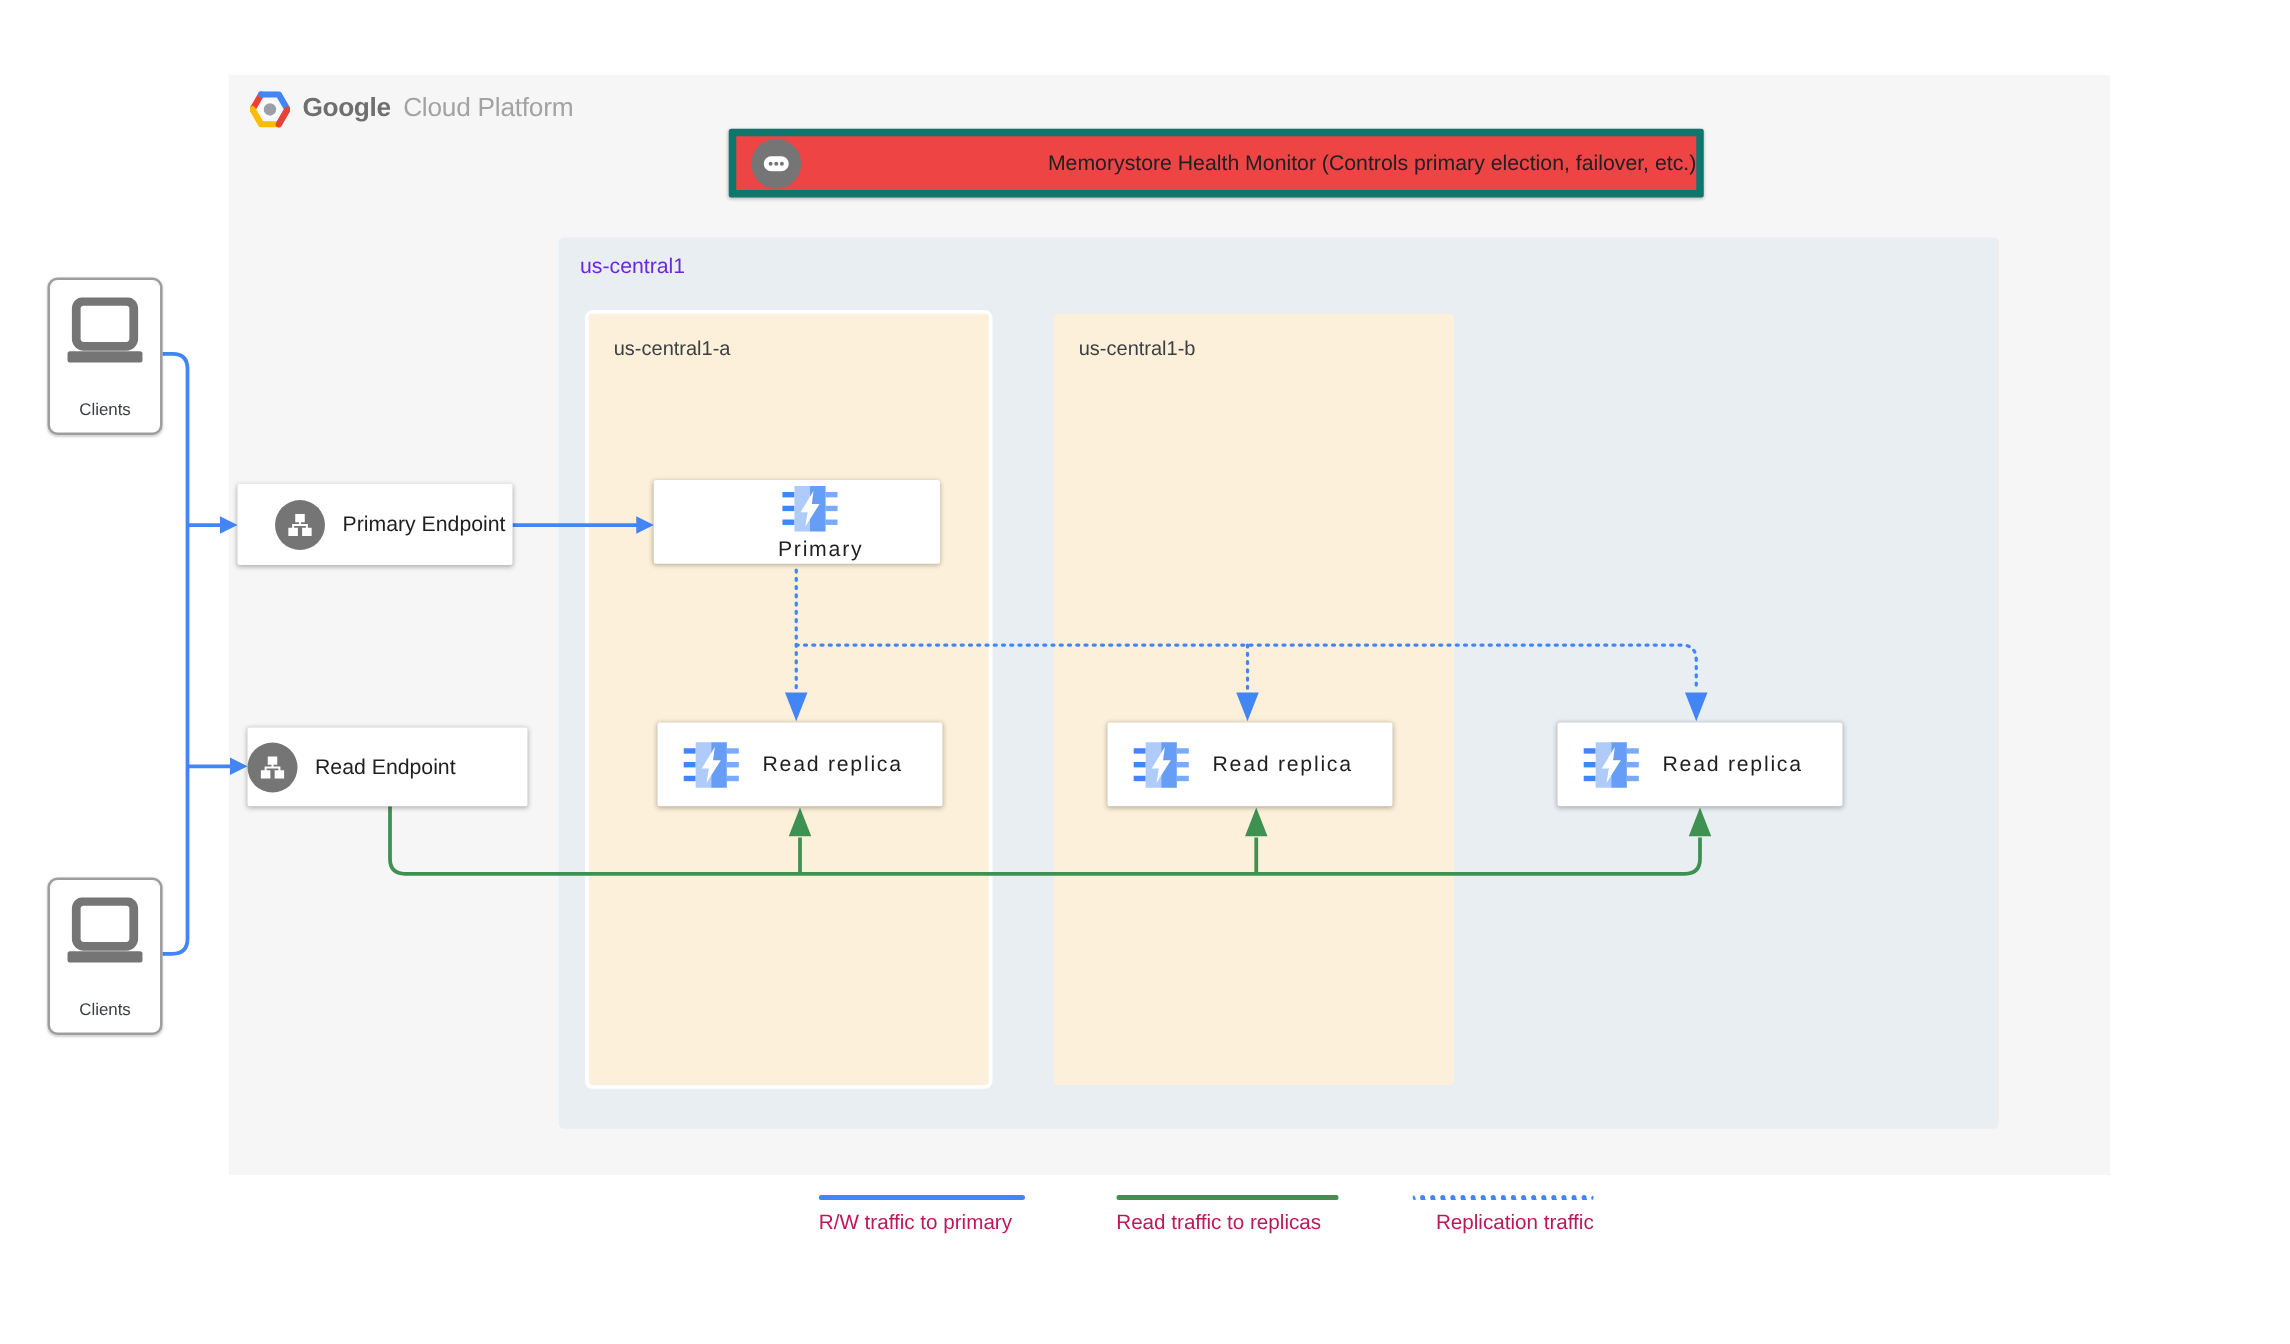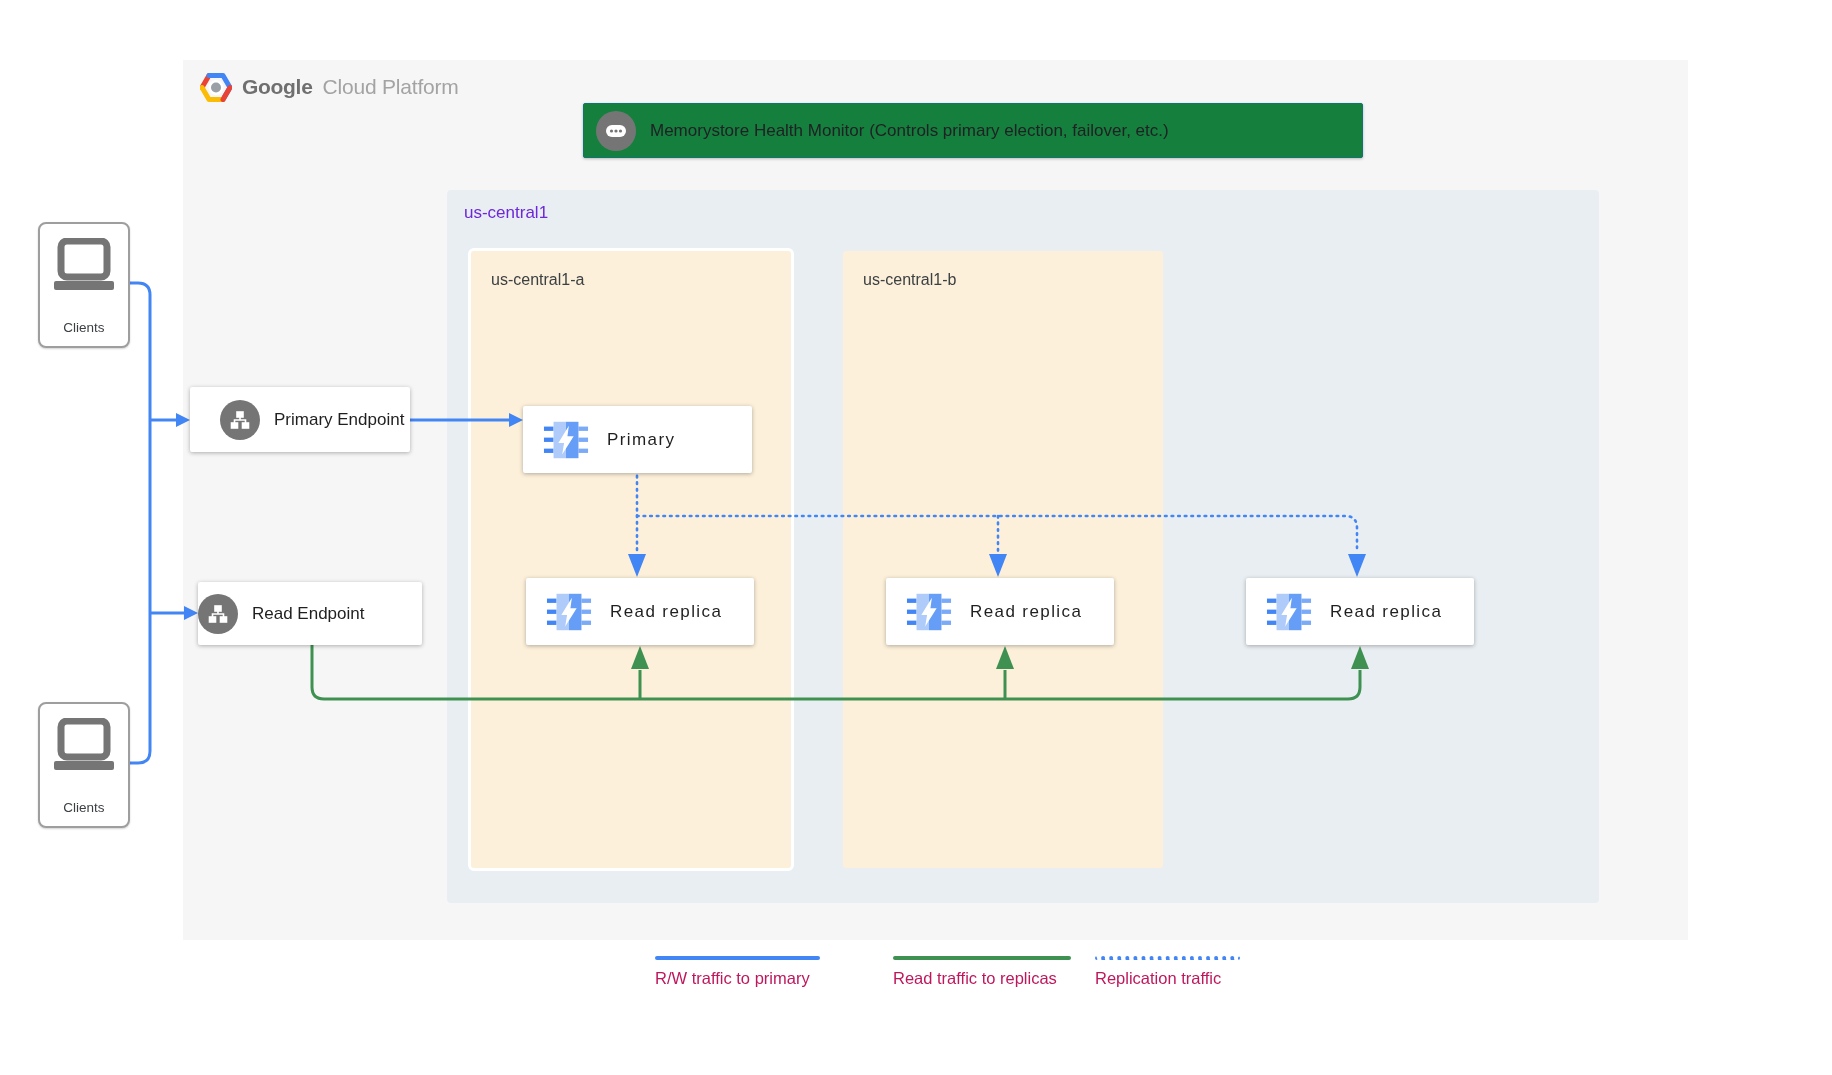--- a/index.html
+++ b/index.html
@@ -7,60 +7,60 @@
     position:relative;width:1832px;height:1075px;background:#ffffff;overflow:hidden;
     font-family:"Liberation Sans","DejaVu Sans",sans-serif;color:#202124;
   }
   .abs{position:absolute;}
   #panel{left:183px;top:60px;width:1505px;height:880px;background:#f6f6f7;}
   
   #gcp-logo{left:200px;top:70px;height:34px;display:flex;align-items:center;gap:10px;}
   #gcp-logo .word-a{font-size:21px;font-weight:700;color:#6f6f6f;letter-spacing:-0.3px;}
   #gcp-logo .word-b{font-size:21px;font-weight:400;color:#a3a3a3;letter-spacing:-0.2px;}
   
-  #hm-box{left:583px;top:103px;width:780px;height:55px;background:#15803d;border:1px solid #0f766e;
-    border-radius:2px;box-shadow:0 1px 3px rgba(0,0,0,.25);display:flex;align-items:center;padding-left:12px;box-sizing:border-box;}
+  #hm-box{left:583px;top:103px;width:780px;height:55px;background:#ef4444;border:6px solid #0f766e;
+    border-radius:2px;box-shadow:0 1px 3px rgba(0,0,0,.25);display:flex;align-items:center;padding-left:12px;box-sizing:border-box;justify-content:space-between;}
   #hm-box .hm-label{font-size:17px;margin-left:14px;color:#202124;}
   .gray-circle{width:40px;height:40px;border-radius:50%;background:#757575;display:flex;align-items:center;justify-content:center;flex:0 0 auto;}
   
   #region{left:447px;top:190px;width:1152px;height:713px;background:#e9eef3;border-radius:4px;}
   #region-label{left:464px;top:203px;font-size:17px;color:#6d28d9;}
   .zone{top:251px;height:617px;width:320px;background:#fcf0da;border-radius:3px;}
   #zone-a{left:471px;outline:3px solid #ffffff;}
   #zone-b{left:843px;}
   #zone-c{left:1201px;}
   .zone-label{position:absolute;left:20px;top:20px;font-size:16px;color:#3c4043;}
   
   .card{background:#ffffff;border-radius:2px;box-shadow:0 1px 4px rgba(0,0,0,.3);
     display:flex;align-items:center;box-sizing:border-box;}
   .card .lbl{font-size:17px;color:#1f1f1f;}
   .ms-lbl{letter-spacing:1.4px;margin-left:18px;}
   .ep-lbl{margin-left:14px;}
   #box-primary-endpoint{left:190px;top:387px;width:220px;height:65px;padding-left:30px;}
   #box-read-endpoint{left:198px;top:582px;width:224px;height:63px;}
-  #box-primary{left:523px;top:406px;width:229px;height:67px;padding-left:20px;}
+  #box-primary{left:523px;top:384px;width:229px;height:67px;padding-left:20px;flex-direction:column;}
   #box-replica-a{left:526px;top:578px;width:228px;height:67px;padding-left:20px;}
   #box-replica-b{left:886px;top:578px;width:228px;height:67px;padding-left:20px;}
   #box-replica-c{left:1246px;top:578px;width:228px;height:67px;padding-left:20px;}
   
   .client-box{width:92px;height:126px;background:#ffffff;border:2px solid #9e9e9e;border-radius:8px;
     box-shadow:0 1px 2px rgba(0,0,0,.18);display:flex;flex-direction:column;align-items:center;box-sizing:border-box;}
   #client-top{left:38px;top:222px;}
   #client-bottom{left:38px;top:702px;}
   .client-box .laptop{margin-top:14px;}
   .client-box .c-lbl{margin-top:26px;font-size:13.5px;color:#3c4043;}
   
   .legend-item{top:956px;}
   .legend-swatch{height:0;border-top:4px solid #4285f4;border-radius:2px;}
   .legend-swatch.green{border-top-color:#3e9151;}
   .legend-swatch.dotted{border-top-style:dotted;border-top-width:4px;}
   .legend-label{margin-top:9px;font-size:16.5px;font-weight:500;color:#be185d;}
   #legend-rw{left:655px;width:165px;}
   #legend-read{left:893px;width:178px;}
-  #legend-repl{left:1095px;width:145px;}
+  #legend-repl{left:1130px;width:145px;text-align:right;}
   svg{display:block;}
   #wires{left:0;top:0;pointer-events:none;}
 </style>
 </head>
 <body>
 
 <div id="stage">
 
   <div class="abs" id="panel"></div>
 

